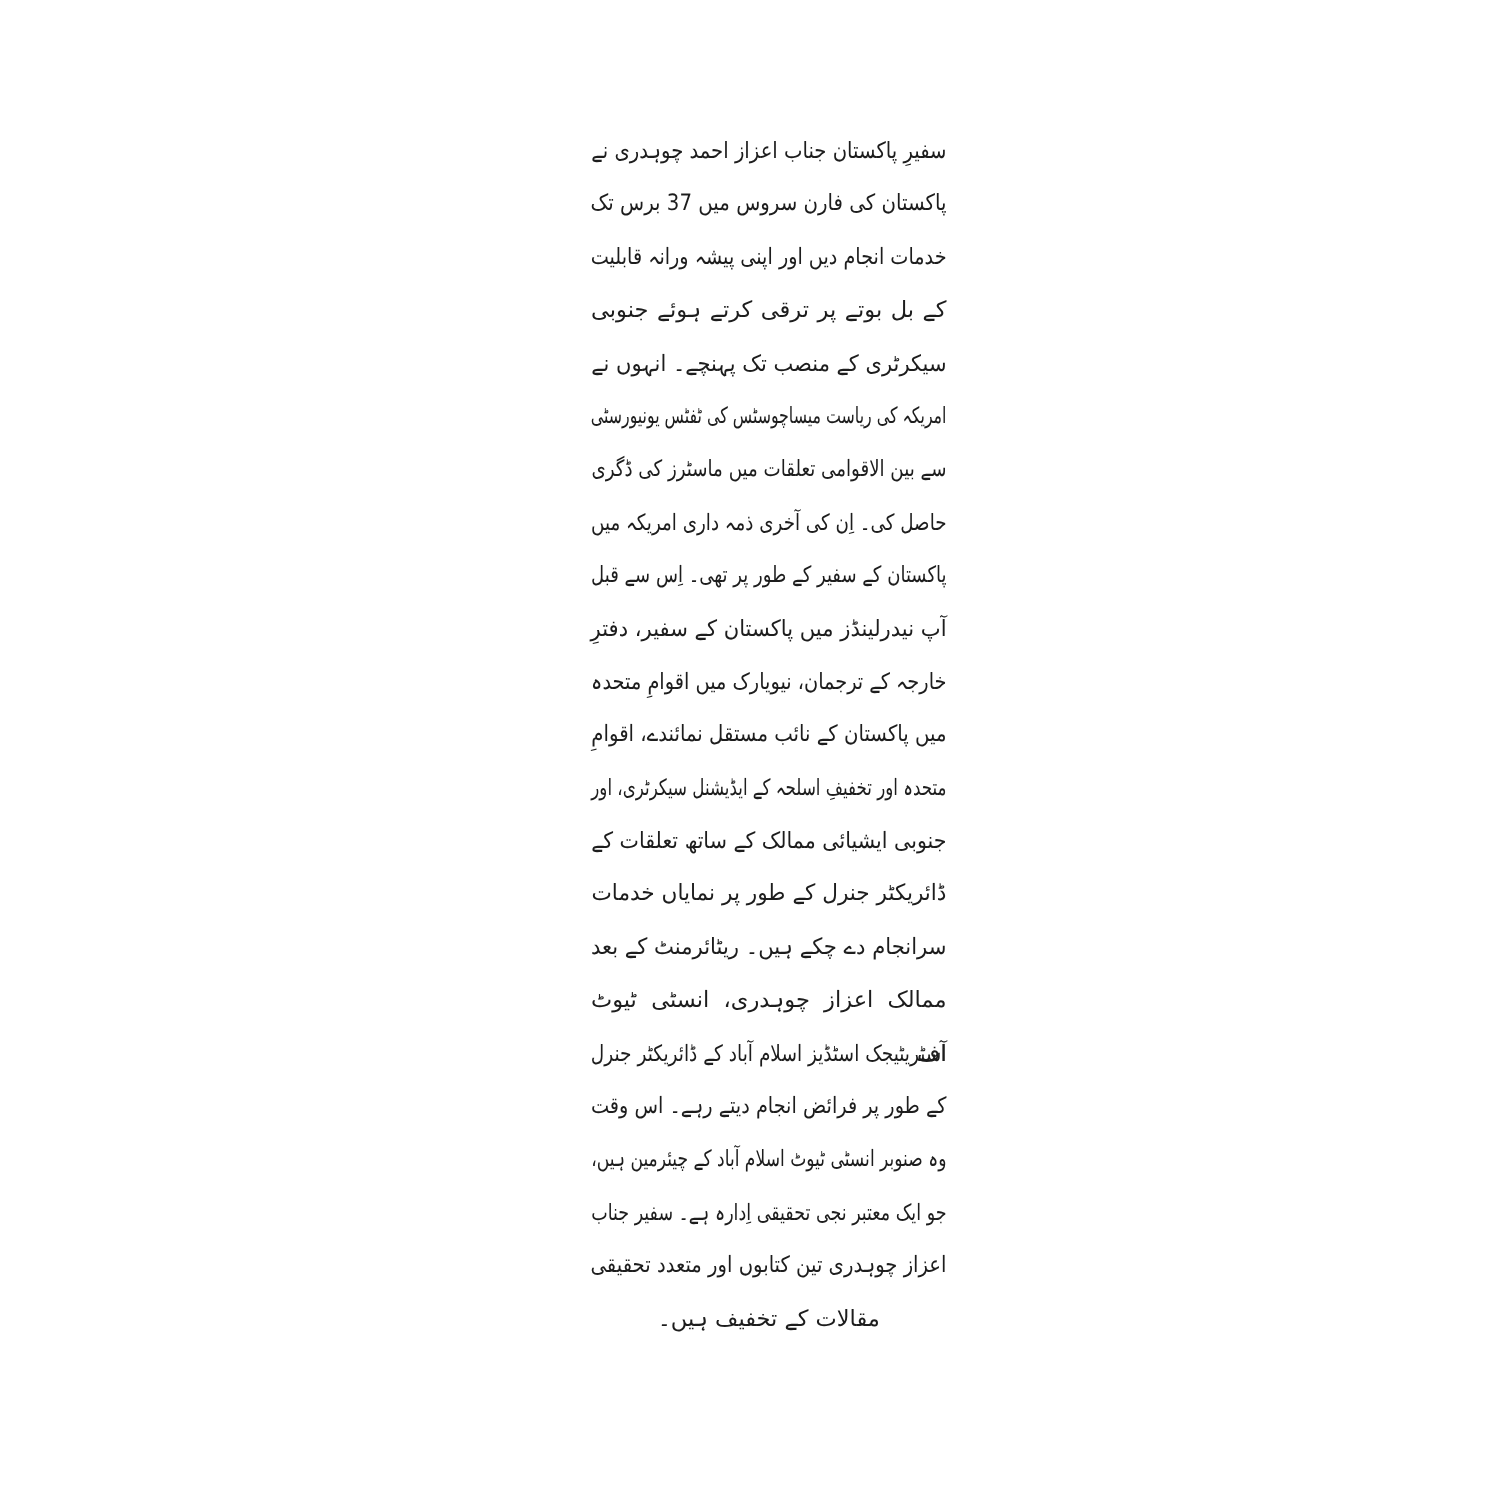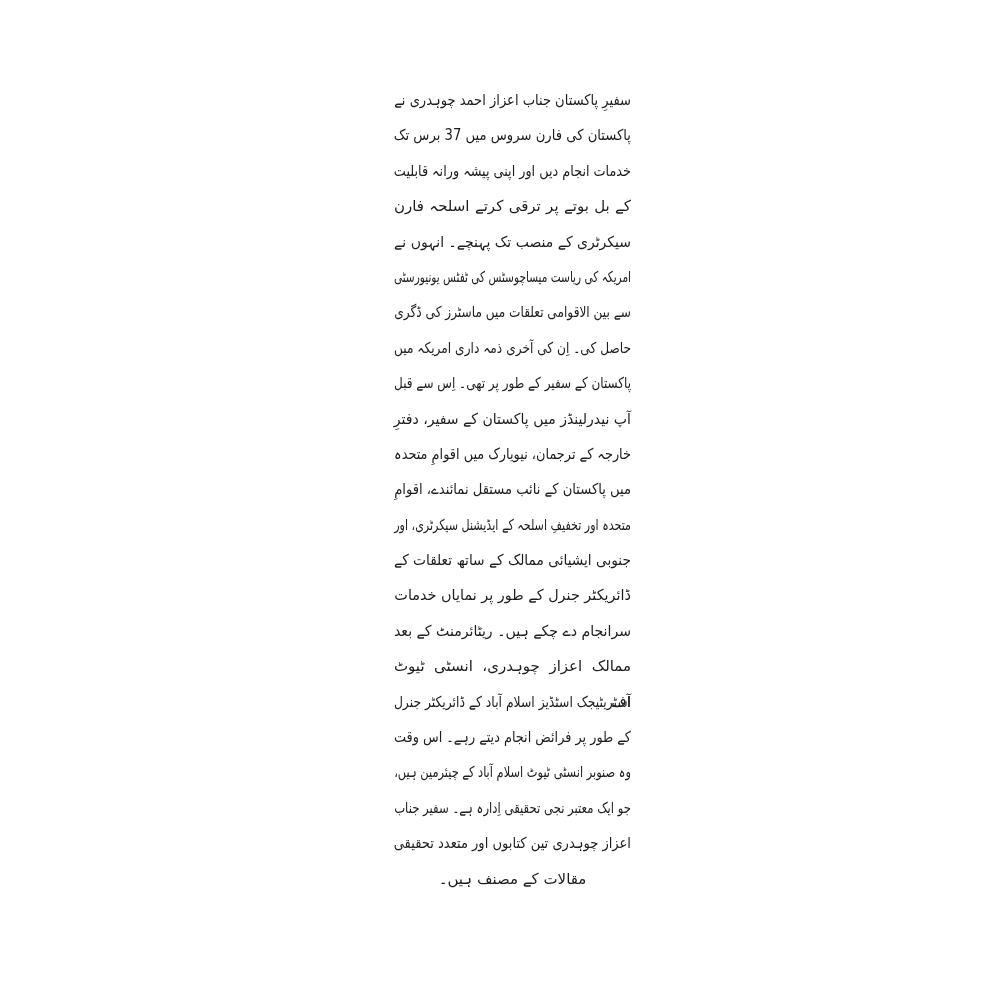--- a/index.html
+++ b/index.html
@@ -44,34 +44,34 @@
   }
 </style>
 </head>
 <body>
 
 <div class="page">
   <article class="article" dir="rtl">
     <div class="line squeeze" style="transform: scaleX(0.871); transform-origin: right center;">سفیرِ پاکستان جناب اعزاز احمد چوہدری نے</div>
     <div class="line squeeze" style="transform: scaleX(0.878); transform-origin: right center;">پاکستان کی فارن سروس میں 37 برس تک</div>
     <div class="line squeeze" style="transform: scaleX(0.853); transform-origin: right center;">خدمات انجام دیں اور اپنی پیشہ ورانہ قابلیت</div>
-    <div class="line">کے بل بوتے پر ترقی کرتے اسلحہ فارن</div>
+    <div class="line">کے بل بوتے پر ترقی کرتے ہوئے جنوبی</div>
     <div class="line squeeze" style="transform: scaleX(0.933); transform-origin: right center;">سیکرٹری کے منصب تک پہنچے۔ انہوں نے</div>
     <div class="line squeeze" style="transform: scaleX(0.703); transform-origin: right center;">امریکہ کی ریاست میساچوسٹس کی ٹفٹس یونیورسٹی</div>
     <div class="line squeeze" style="transform: scaleX(0.809); transform-origin: right center;">سے بین الاقوامی تعلقات میں ماسٹرز کی ڈگری</div>
     <div class="line squeeze" style="transform: scaleX(0.812); transform-origin: right center;">حاصل کی۔ اِن کی آخری ذمہ داری امریکہ میں</div>
     <div class="line squeeze" style="transform: scaleX(0.801); transform-origin: right center;">پاکستان کے سفیر کے طور پر تھی۔ اِس سے قبل</div>
     <div class="line squeeze" style="transform: scaleX(0.937); transform-origin: right center;">آپ نیدرلینڈز میں پاکستان کے سفیر، دفترِ</div>
     <div class="line squeeze" style="transform: scaleX(0.859); transform-origin: right center;">خارجہ کے ترجمان، نیویارک میں اقوامِ متحدہ</div>
     <div class="line squeeze" style="transform: scaleX(0.875); transform-origin: right center;">میں پاکستان کے نائب مستقل نمائندے، اقوامِ</div>
     <div class="line squeeze" style="transform: scaleX(0.741); transform-origin: right center;">متحدہ اور تخفیفِ اسلحہ کے ایڈیشنل سیکرٹری، اور</div>
     <div class="line squeeze" style="transform: scaleX(0.915); transform-origin: right center;">جنوبی ایشیائی ممالک کے ساتھ تعلقات کے</div>
     <div class="line squeeze" style="transform: scaleX(0.96); transform-origin: right center;">ڈائریکٹر جنرل کے طور پر نمایاں خدمات</div>
     <div class="line squeeze" style="transform: scaleX(0.94); transform-origin: right center;">سرانجام دے چکے ہیں۔ ریٹائرمنٹ کے بعد</div>
     <div class="line">ممالک اعزاز چوہدری، انسٹی ٹیوٹ آف</div>
     <div class="line squeeze" style="transform: scaleX(0.823); transform-origin: right center;">اسٹریٹیجک اسٹڈیز اسلام آباد کے ڈائریکٹر جنرل</div>
     <div class="line squeeze" style="transform: scaleX(0.856); transform-origin: right center;">کے طور پر فرائض انجام دیتے رہے۔ اس وقت</div>
     <div class="line squeeze" style="transform: scaleX(0.76); transform-origin: right center;">وہ صنوبر انسٹی ٹیوٹ اسلام آباد کے چیئرمین ہیں،</div>
     <div class="line squeeze" style="transform: scaleX(0.777); transform-origin: right center;">جو ایک معتبر نجی تحقیقی اِدارہ ہے۔ سفیر جناب</div>
     <div class="line squeeze" style="transform: scaleX(0.871); transform-origin: right center;">اعزاز چوہدری تین کتابوں اور متعدد تحقیقی</div>
-    <div class="line line-last">مقالات کے مصنف ہیں۔</div>
+    <div class="line line-last">مقالات کے تخفیف ہیں۔</div>
   </article>
 </div>
 
 </body></html>

